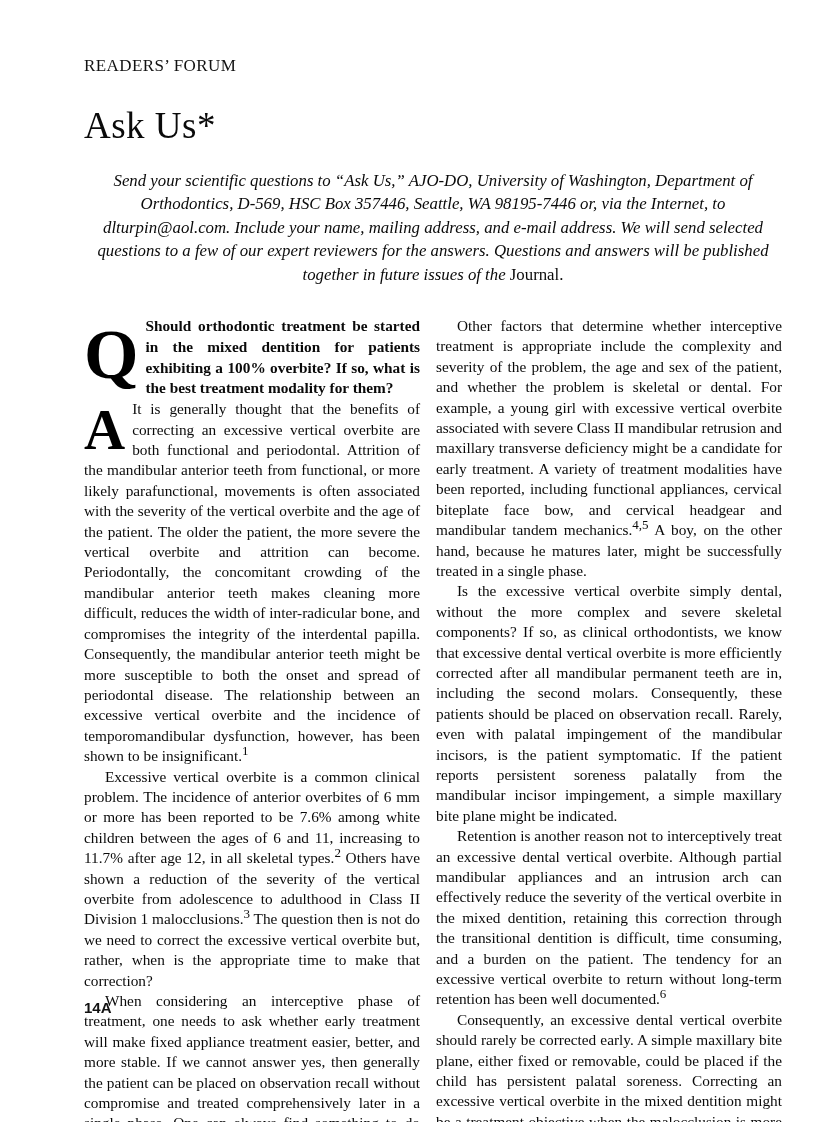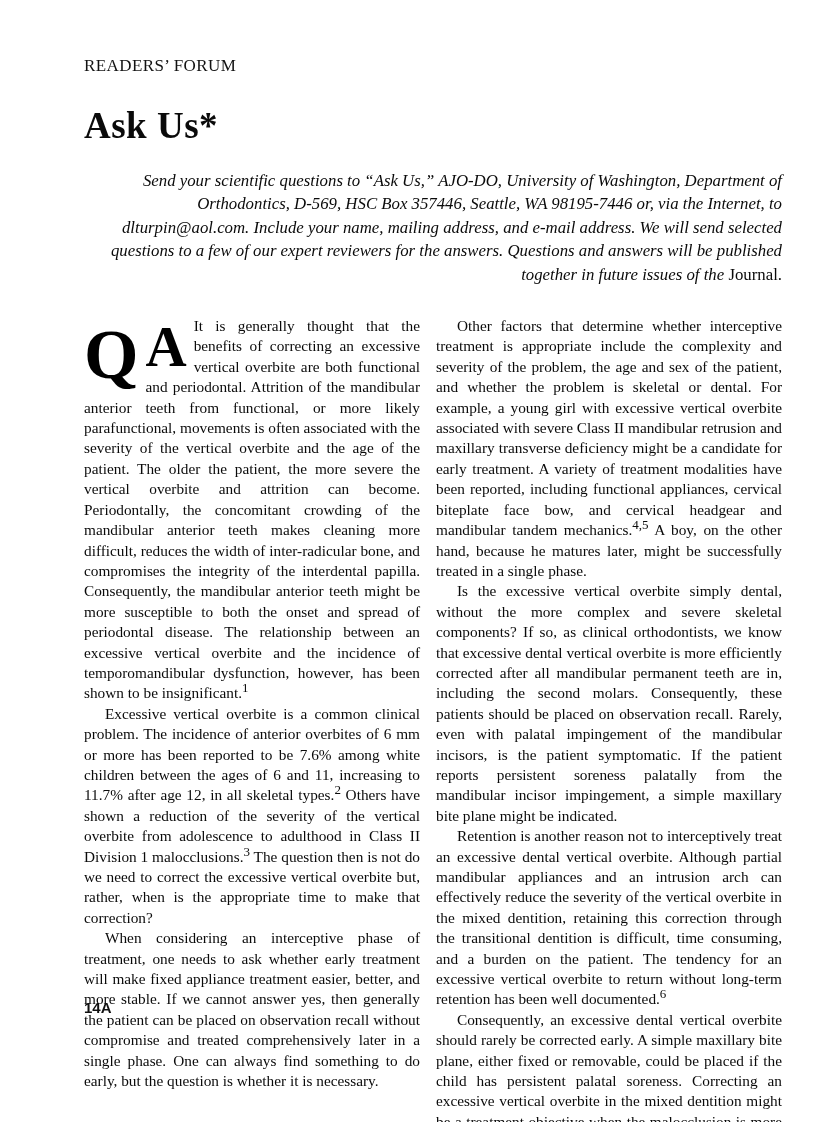--- a/index.html
+++ b/index.html
@@ -13,31 +13,31 @@
     padding:56px 56px 0 84px;
     overflow:hidden;
   }
   .section-header {
     font-size:17px;
     letter-spacing:0.4px;
     color:#121212;
   }
   .page-title {
     font-size:37px;
-    font-weight:700;
+    font-weight:400;
     margin:28px 0 0 0;
     letter-spacing:0.5px;
   }
   .intro {
     width:698px;
     margin-top:22px;
     font-style:italic;
     font-size:16.8px;
     line-height:23.4px;
-    text-align:right;
+    text-align:center;
   }
   .intro .roman { font-style:normal; }
   .columns {
     display:flex;
     gap:16px;
     margin-top:30px;
   }
   .col {
     font-size:15.3px;
     line-height:20.4px;
@@ -96,21 +96,21 @@
 
   <h1 class="page-title">Ask Us*</h1>
 
   <p class="intro"><span>Send your scientific questions to “Ask Us,” AJO-DO, University of Washington, Department of Orthodontics, D-569, HSC Box 357446, Seattle, WA 98195-7446 or, via the Internet, to dlturpin@aol.com. Include your name, mailing address, and e-mail address. We will send selected questions to a few of our expert reviewers for the answers. Questions and answers will be published together in future issues of the </span><span class="roman">Journal.</span></p>
 
   <div class="columns">
 
     <div class="col col-left">
 
       <div class="question-block">
-        <p class="question-text"><span class="dropcap cap-q">Q</span></p>
+        <p class="question-text"><span class="dropcap cap-q">Q</span><span>Should orthodontic treatment be started in the mixed dentition for patients exhibiting a 100% overbite? If so, what is the best treatment modality for them?</span></p>
       </div>
 
       <div>
           <p class="para"><span class="dropcap cap-a">A</span><span>It is generally thought that the benefits of correcting an excessive vertical overbite are both functional and periodontal. Attrition of the mandibular anterior teeth from functional, or more likely parafunctional, movements is often associated with the severity of the vertical overbite and the age of the patient. The older the patient, the more severe the vertical overbite and attrition can become. Periodontally, the concomitant crowding of the mandibular anterior teeth makes cleaning more difficult, reduces the width of inter-radicular bone, and compromises the integrity of the interdental papilla. Consequently, the mandibular anterior teeth might be more susceptible to both the onset and spread of periodontal disease. The relationship between an excessive vertical overbite and the incidence of temporomandibular dysfunction, however, has been shown to be insignificant.</span><sup class="ref">1</sup></p>
           <p class="para indent"><span>Excessive vertical overbite is a common clinical problem. The incidence of anterior overbites of 6 mm or more has been reported to be 7.6% among white children between the ages of 6 and 11, increasing to 11.7% after age 12, in all skeletal types.</span><sup class="ref">2</sup><span> Others have shown a reduction of the severity of the vertical overbite from adolescence to adulthood in Class II Division 1 malocclusions.</span><sup class="ref">3</sup><span> The question then is not do we need to correct the excessive vertical overbite but, rather, when is the appropriate time to make that correction?</span></p>
           <p class="para indent"><span>When considering an interceptive phase of treatment, one needs to ask whether early treatment will make fixed appliance treatment easier, better, and more stable. If we cannot answer yes, then generally the patient can be placed on observation recall without compromise and treated comprehensively later in a single phase. One can always find something to do early, but the question is whether it is necessary.</span></p>
         </div>
 
     </div>
 

